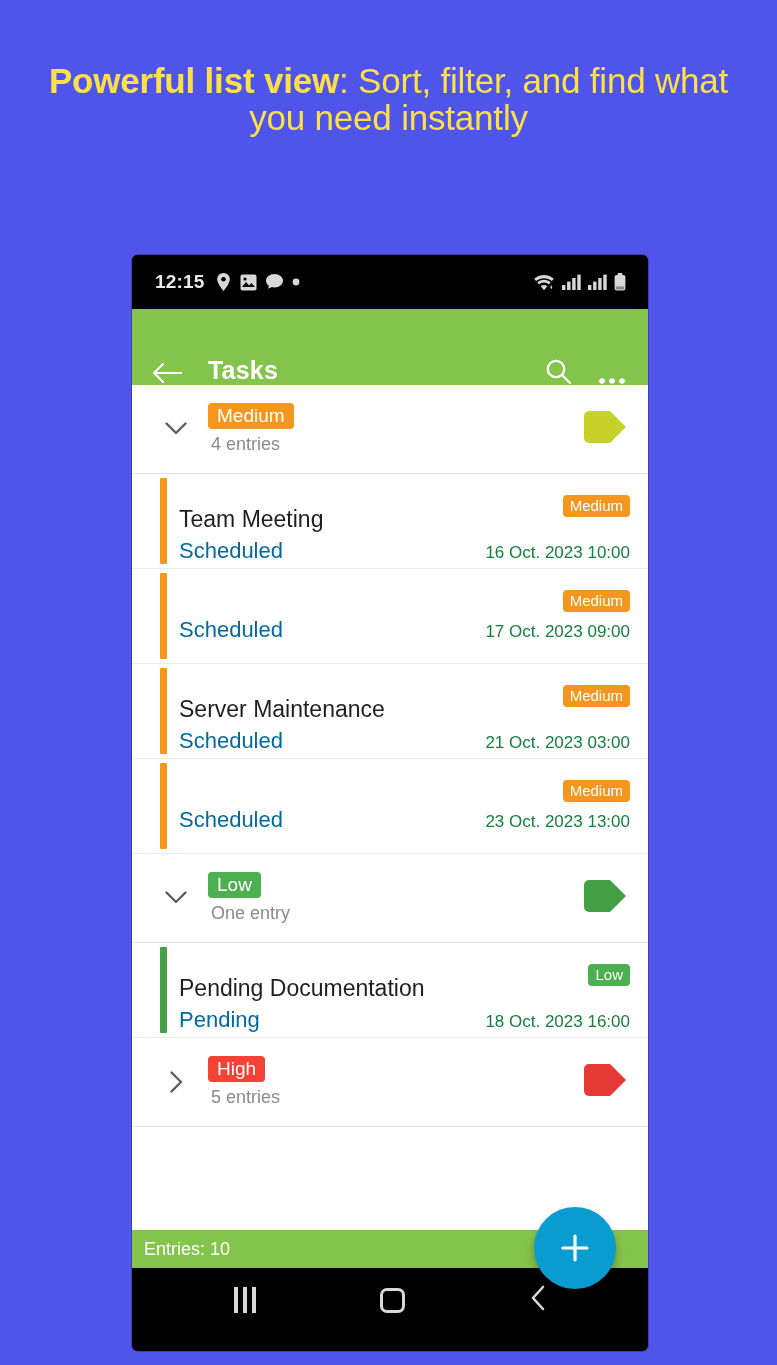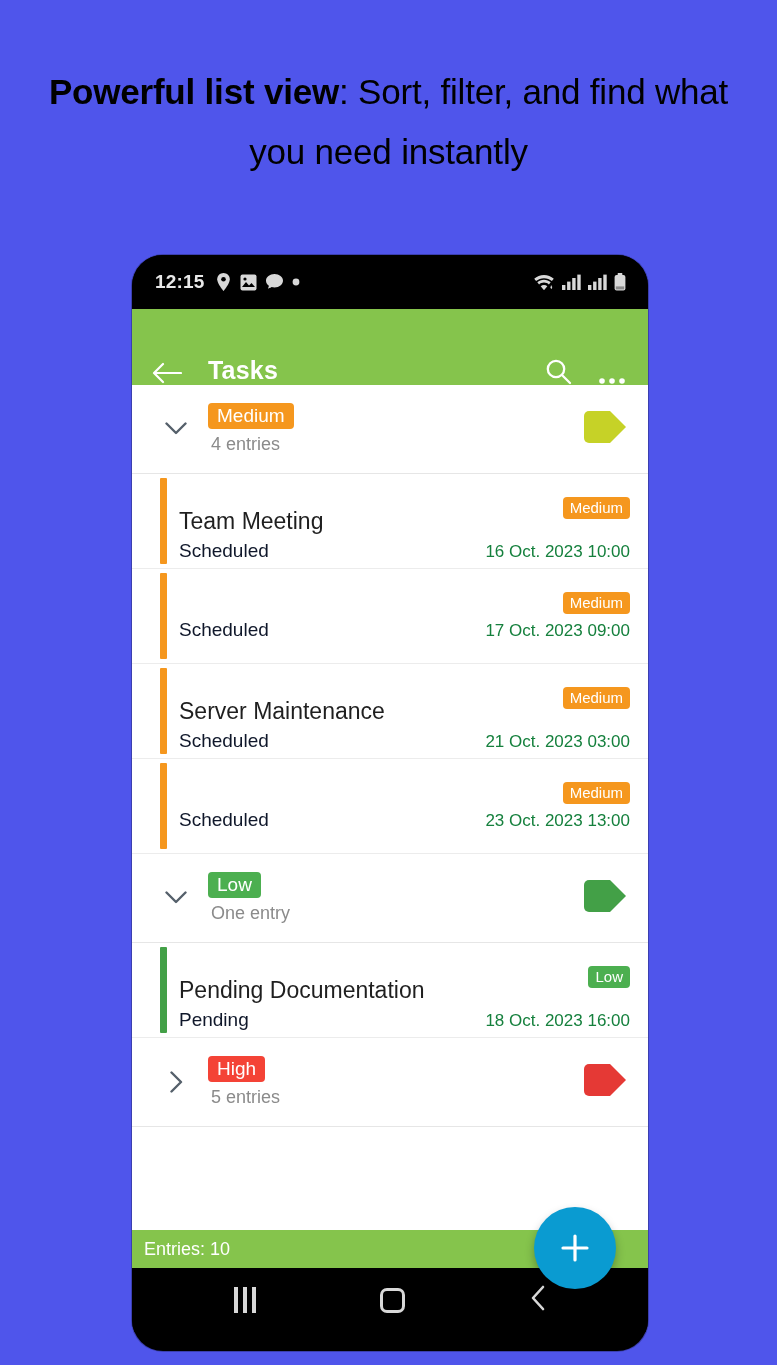--- a/index.html
+++ b/index.html
@@ -7,32 +7,32 @@
     width: 777px; height: 1365px;
     background: #4f55eb;
     font-family: "Liberation Sans", sans-serif;
     overflow: hidden;
   }
   .page { position: relative; width: 777px; height: 1365px; background: #4f55eb; }
 
   
   .promo {
     position: absolute; top: 62px; left: 0; width: 777px;
-    text-align: center; color: #000000;
-    font-size: 35px; line-height: 60px; letter-spacing: -0.2px;
+    text-align: center; color: #fde047;
+    font-size: 35px; line-height: 37px; letter-spacing: -0.2px;
     padding: 0 26px;
   }
   .promo .strong { font-weight: bold; }
 
   
   .phone {
     position: absolute; left: 132px; top: 255px;
     width: 516px; height: 1096px;
     background: #000000;
-    border-radius: 31px;
+    border-radius: 6px;
     overflow: hidden;
     box-shadow: 0 0 0 1px rgba(0,0,0,0.25);
   }
 
   
   .statusbar {
     position: relative; height: 54px; width: 100%;
     background: #000; display: flex; align-items: center;
     padding: 0 22px 0 23px;
   }
@@ -85,21 +85,21 @@
     position: absolute; left: 28px; top: 4px; bottom: 4px; width: 7px; border-radius: 1px;
   }
   .row .accent.medium { background: #f5971e; }
   .row .accent.low    { background: #43a047; }
   .line1 { display: flex; align-items: center; }
   .line2 { display: flex; align-items: baseline; margin-top: 5px; }
   .r-title { font-size: 23px; color: #1f1f1f; white-space: nowrap; overflow: hidden; margin-top: 28px; }
   .r-badge { margin-left: auto; font-size: 15px; padding: 2px 7px 3px; border-radius: 4px; color:#fff; }
   .r-badge.medium { background: #f5971e; }
   .r-badge.low { background: #4caf50; }
-  .r-status { font-size: 19px; color: #0f172a; }
+  .r-status { font-size: 22px; color: #0369a1; }
   .r-date { margin-left: auto; font-size: 17px; color: #15803d; }
 
   
   .bottombar {
     height: 38px; background: #85c44c; display: flex; align-items: center;
     padding-left: 12px; position: relative;
   }
   .bottombar .btext { color: #ffffff; font-size: 18px; font-weight: 500; }
 
   

